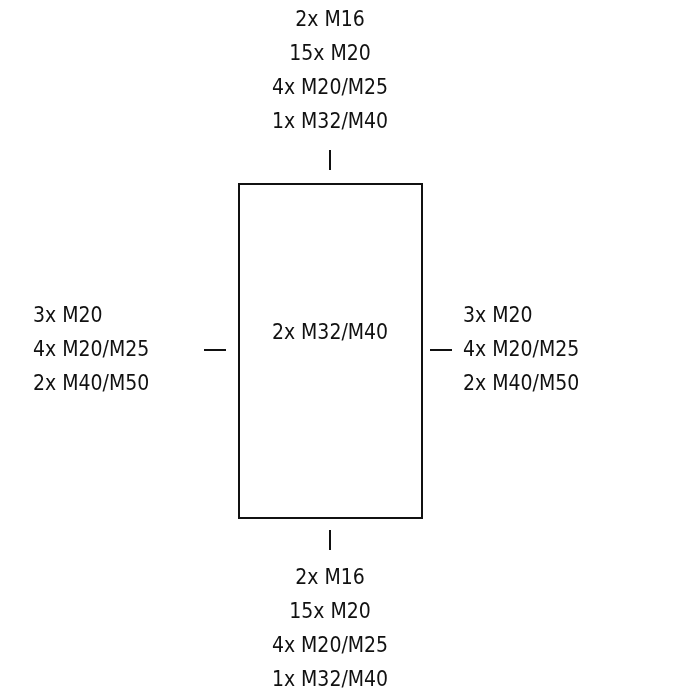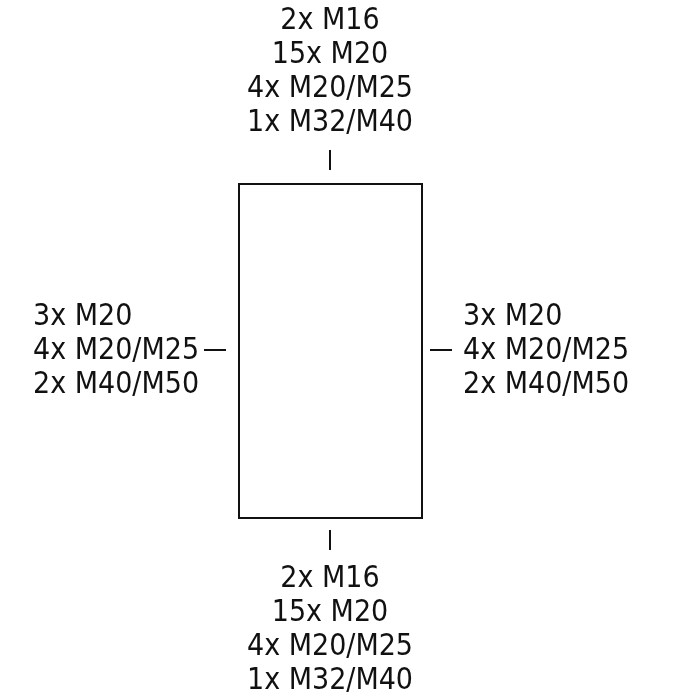--- a/index.html
+++ b/index.html
@@ -1,18 +1,18 @@
 <!DOCTYPE html>
 <html><head>
   <meta charset="utf-8">
   <style>
     html, body { margin:0; padding:0; background:#fff; }
     body { width:700px; height:700px; position:relative; overflow:hidden;
       font-family:"DejaVu Sans Condensed","DejaVu Sans", sans-serif; color:#111; }
-    .lbl { position:absolute; font-size:30px; line-height:34px; white-space:nowrap; font-stretch:condensed; }
+    .lbl { position:absolute; font-size:21px; line-height:34px; white-space:nowrap; font-stretch:condensed; }
     .lbl div { display:block; }
     .center { text-align:center; }
     .left { text-align:left; }
     #top { left:230px; width:200px; top:2px; }
     #bottom { left:230px; width:200px; top:560px; }
     #leftlbl { left:33px; top:298px; }
     #rightlbl { left:463px; top:298px; }
     #mid { left:239px; width:182px; top:315px; }
     .box { position:absolute; left:238px; top:183px; width:181px; height:332px; border:2px solid #111; }
     .tick { position:absolute; background:#111; }
@@ -37,20 +37,21 @@
   <div>1x M32/M40</div>
 </div>
 
 <div class="lbl left" id="leftlbl">
   <div>3x M20</div>
   <div>4x M20/M25</div>
   <div>2x M40/M50</div>
 </div>
 
 <div class="lbl center" id="mid">
+  <div>2x M32/M40</div>
 </div>
 
 <div class="lbl left" id="rightlbl">
   <div>3x M20</div>
   <div>4x M20/M25</div>
   <div>2x M40/M50</div>
 </div>
 
 <div class="lbl center" id="bottom">
   <div>2x M16</div>

